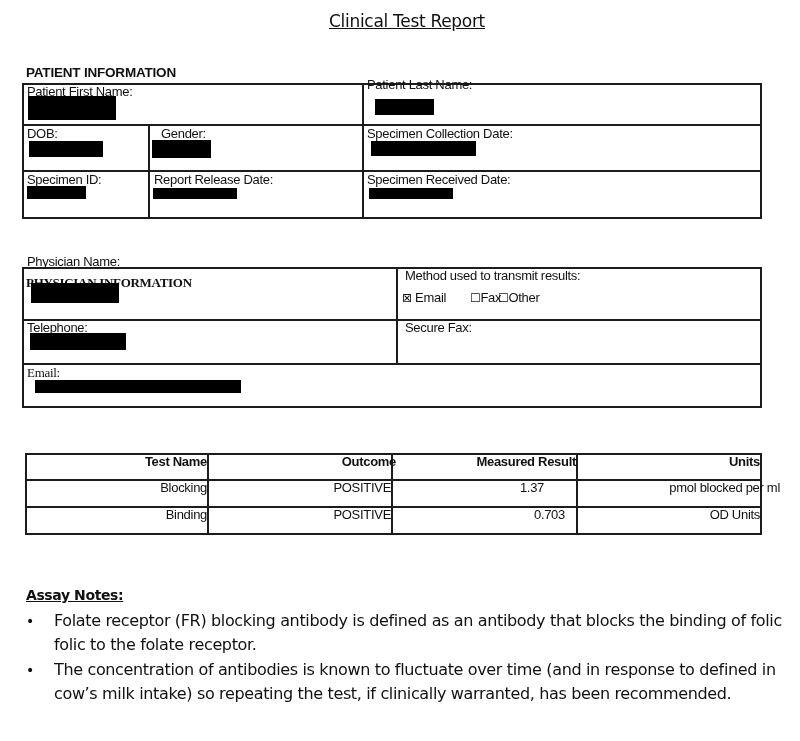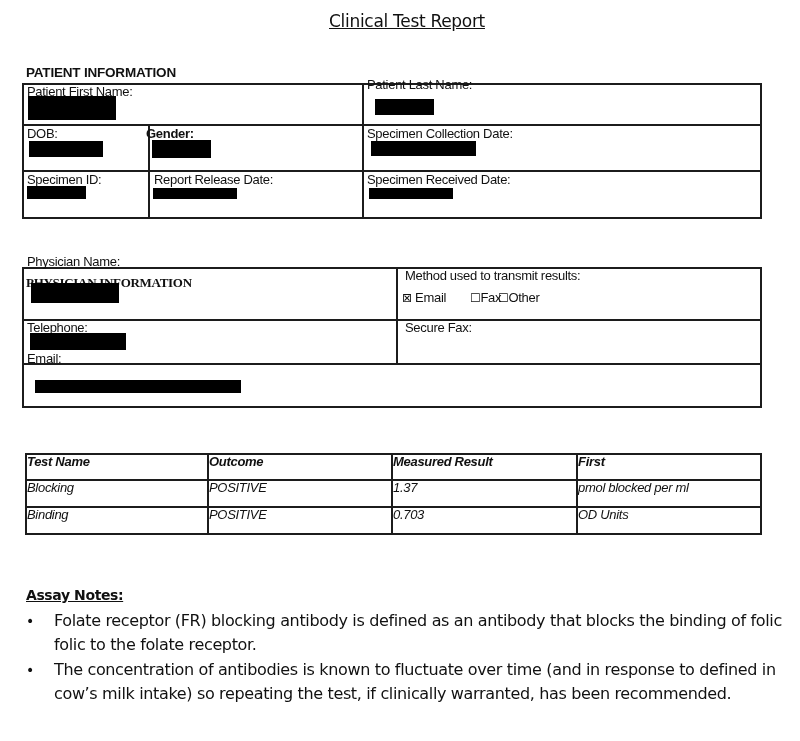--- a/index.html
+++ b/index.html
@@ -6,21 +6,21 @@
   body { width: 800px; height: 741px; position: relative; overflow: hidden; font-family: "Liberation Sans", sans-serif; color: #111; }
   .abs { position: absolute; }
   .title { left: 0; width: 814px; top: 11px; text-align: center; font-family: "DejaVu Sans", sans-serif; font-size: 17px; text-decoration: underline; letter-spacing: -0.3px; color: #111; }
   .section-head { font-family: "Liberation Sans", sans-serif; font-weight: bold; font-size: 13.5px; letter-spacing: -0.2px; }
   .section-head.ph { font-family: Liberation Serif, serif; font-size: 13px; letter-spacing: -0.3px; margin-top: 26px; }
   .box { border: 2px solid #1c1c1c; box-sizing: border-box; }
   .hline { height: 2px; background: #1c1c1c; }
   .vline { width: 2px; background: #1c1c1c; }
   .lbl { font-size: 13px; letter-spacing: -0.3px; line-height: 14px; white-space: nowrap; }
   .redact { background: #000; }
-  .cell { text-align: left; font-size: 13px; letter-spacing: -0.3px; line-height: 14px; font-style: italic; }
+  .cell { text-align: right; font-size: 13px; letter-spacing: -0.3px; line-height: 14px; }
   .cell.hdr { font-weight: bold; }
   .notes-title { font-family: "DejaVu Sans", sans-serif; font-weight: bold; font-size: 14px; text-decoration: underline; letter-spacing: -0.4px; }
   .note { font-family: "DejaVu Sans", sans-serif; font-size: 16px; line-height: 24px; letter-spacing: -0.35px; color: #111; }
   .bullet { font-size: 14px; }
   .cb { font-family: "DejaVu Sans", sans-serif; font-size: 12px; }
 </style>
 </head>
 <body>
 
 <div class="abs title">Clinical Test Report</div>
@@ -41,21 +41,21 @@
   <div>
     <div class="abs lbl" style="left:367px; top:78px;">Patient Last Name:</div>
     <div class="abs redact" style="left:375px; top:99px; width:59px; height:16px;"></div>
   </div>
 
   <div>
     <div class="abs lbl" style="left:27px; top:127px;">DOB:</div>
     <div class="abs redact" style="left:29px; top:141px; width:74px; height:16px;"></div>
   </div>
   <div>
-    <div class="abs lbl" style="left:146px; top:127px;font-weight:bold;">Gender:</div>
+    <div class="abs lbl" style="left:161px; top:127px;">Gender:</div>
     <div class="abs redact" style="left:152px; top:140px; width:59px; height:18px;"></div>
   </div>
   <div>
     <div class="abs lbl" style="left:367px; top:127px;">Specimen Collection Date:</div>
     <div class="abs redact" style="left:371px; top:141px; width:105px; height:15px;"></div>
   </div>
 
   <div>
     <div class="abs lbl" style="left:27px; top:173px;">Specimen ID:</div>
     <div class="abs redact" style="left:27px; top:186px; width:59px; height:13px;"></div>
@@ -99,51 +99,51 @@
 
   <div>
     <div class="abs lbl" style="left:27px; top:321px;">Telephone:</div>
     <div class="abs redact" style="left:30px; top:333px; width:96px; height:17px;"></div>
   </div>
   <div>
     <div class="abs lbl" style="left:405px; top:321px;">Secure Fax:</div>
   </div>
 
   <div>
-    <div class="abs lbl" style="left:27px; top:352px;">Email:</div>
+    <div class="abs lbl" style="left:27px; top:366px;font-family:Liberation Serif, serif;">Email:</div>
     <div class="abs redact" style="left:35px; top:380px; width:206px; height:13px;"></div>
   </div>
 </div>
 
 <div>
   <div class="abs box" style="left:25px; top:453px; width:737px; height:82px;"></div>
   <div class="abs hline" style="left:25px; top:479px; width:737px;"></div>
   <div class="abs hline" style="left:25px; top:506px; width:737px;"></div>
   <div class="abs vline" style="left:207px; top:453px; height:82px;"></div>
   <div class="abs vline" style="left:391px; top:453px; height:82px;"></div>
   <div class="abs vline" style="left:576px; top:453px; height:82px;"></div>
 
   <div>
     <div class="abs cell hdr" style="left:27px; width:180px; top:455px;">Test Name</div>
     <div class="abs cell hdr" style="left:209px; width:187px; top:455px;">Outcome</div>
     <div class="abs cell hdr" style="left:393px; width:183px; top:455px;">Measured Result</div>
-    <div class="abs cell hdr" style="left:578px; width:182px; top:455px;">First</div>
+    <div class="abs cell hdr" style="left:578px; width:182px; top:455px;">Units</div>
   </div>
 
   <div>
     <div class="abs cell" style="left:27px; width:180px; top:481px;">Blocking</div>
     <div class="abs cell" style="left:209px; width:182px; top:481px;">POSITIVE</div>
     <div class="abs cell" style="left:393px; width:151px; top:481px;">1.37</div>
-    <div class="abs cell" style="left:578px; width:220px; top:481px;">pmol blocked per ml</div>
+    <div class="abs cell" style="left:578px; width:202px; top:481px;">pmol blocked per ml</div>
   </div>
 
   <div>
     <div class="abs cell" style="left:27px; width:180px; top:508px;">Binding</div>
     <div class="abs cell" style="left:209px; width:182px; top:508px;">POSITIVE</div>
-    <div class="abs cell" style="left:393px; width:183px; top:508px;">0.703</div>
+    <div class="abs cell" style="left:382px; width:183px; top:508px;">0.703</div>
     <div class="abs cell" style="left:578px; width:182px; top:508px;">OD Units</div>
   </div>
 </div>
 
 <div class="abs notes-title" style="left:26px; top:587px;">Assay Notes:</div>
 
 <div>
   <div>
     <div class="abs note bullet" style="left:26px; top:609px;">•</div>
     <div class="abs note" style="left:54px; top:609px; white-space:nowrap;">Folate receptor (FR) blocking antibody is defined as an antibody that blocks the binding of folic</div>

